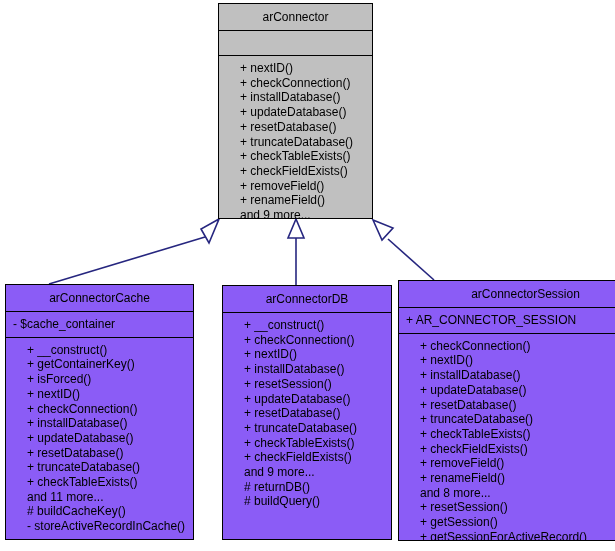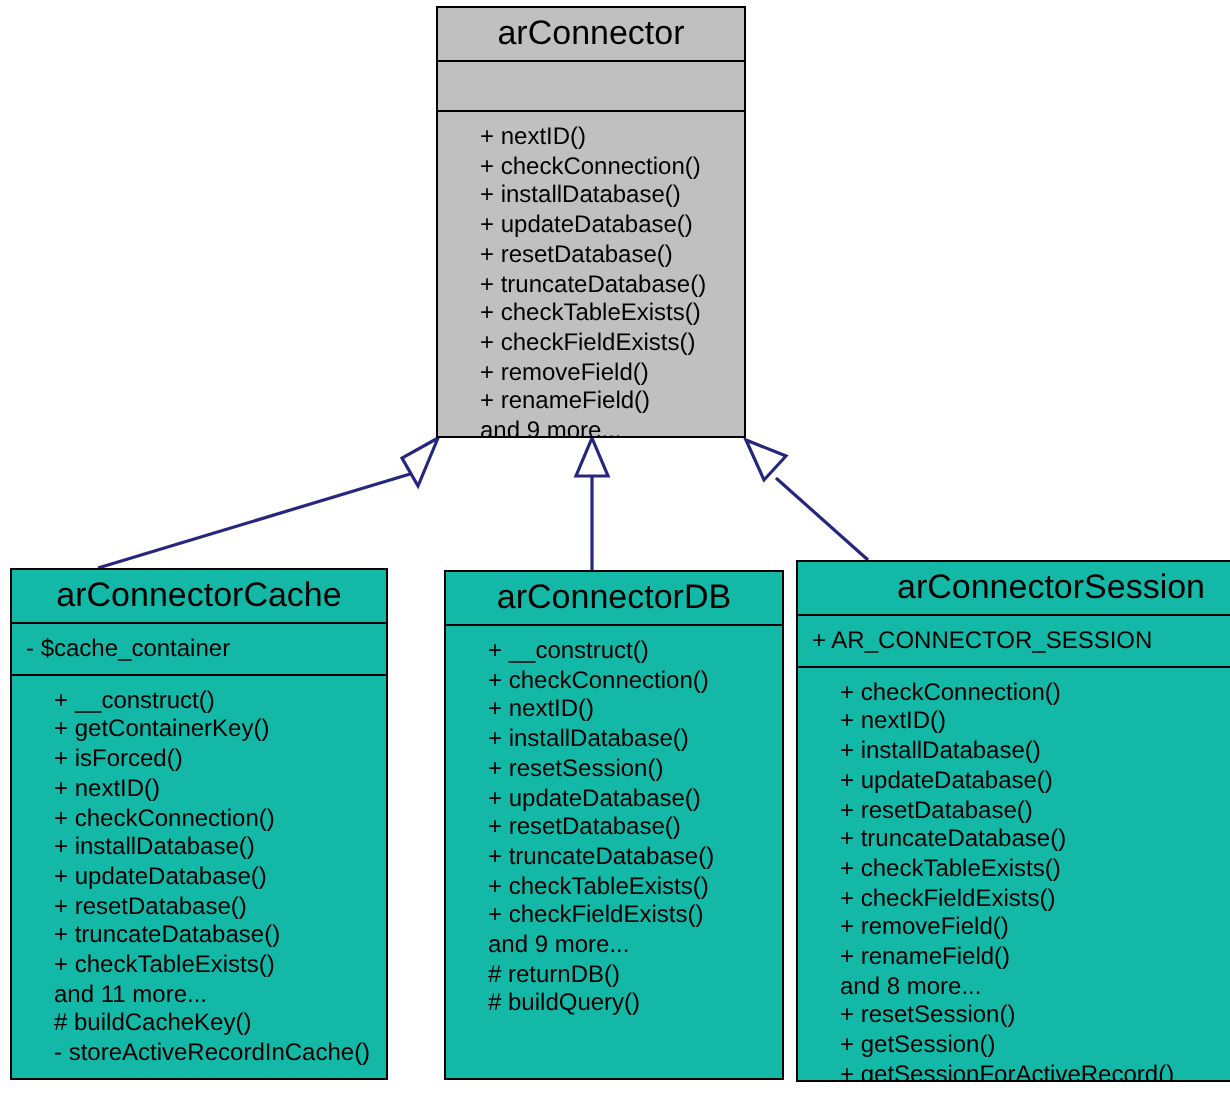--- a/index.html
+++ b/index.html
@@ -17,34 +17,34 @@
   #diagram-canvas {
     position: absolute;
     left: 0; top: 0;
     width: 615px;
     height: 551px;
   }
   .uml-class {
     position: absolute;
     box-sizing: border-box;
     border: 1.5px solid #000000;
-    background: #14b8a6;
+    background: #8b5cf6;
     display: flex;
     flex-direction: column;
   }
   .uml-class.is-root {
     background: #c0c0c0;
   }
   .compartment {
     box-sizing: border-box;
     overflow: hidden;
   }
   .compartment.title-compartment {
     text-align: center;
-    font-size: 17px;
+    font-size: 12px;
     color: #000000;
     padding: 6px 4px 6px 4px;
     line-height: 14px;
     border-bottom: 1.5px solid #000000;
   }
   .compartment.attrs-compartment {
     border-bottom: 1.5px solid #000000;
     padding: 5px 6px 5px 7px;
     min-height: 14px;
   }

